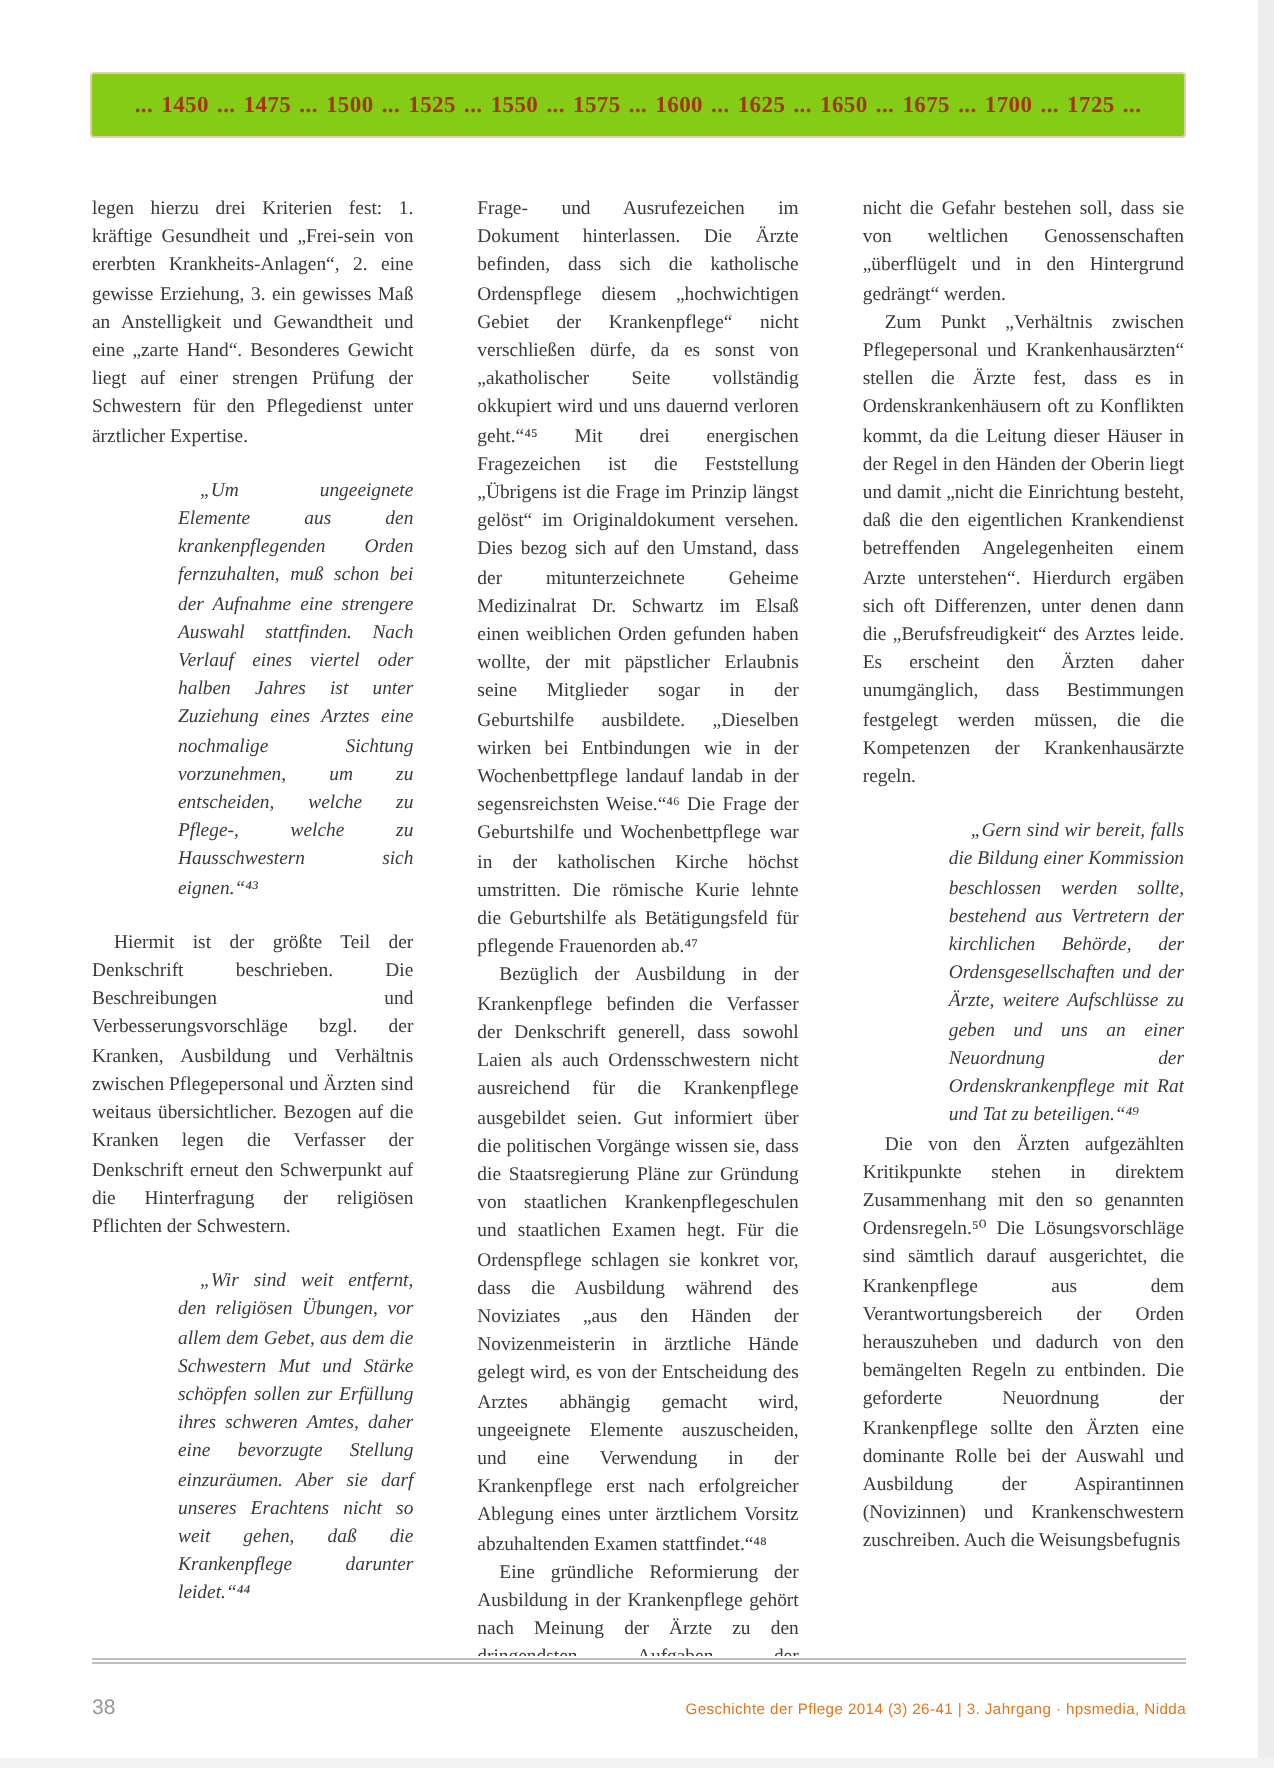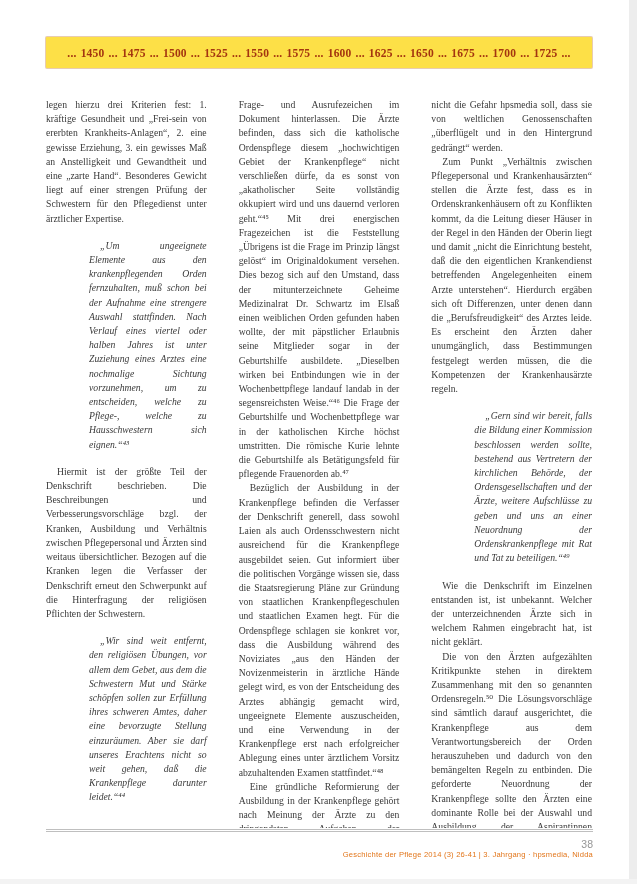--- a/index.html
+++ b/index.html
@@ -27,64 +27,63 @@
     flex:1 1 0;min-width:0;text-align:justify;
     font-size:9.7px;line-height:14.2px;color:#3a3a3a;
     hyphens:auto;-webkit-hyphens:auto;
   }
   .column p{margin:0;text-indent:11px;}
   .column p.flush{text-indent:0;}
   .column p.gap{margin-top:13px;}
   .column p.quote{font-style:italic;margin-left:43px;}
   .footer{
     position:absolute;left:46px;top:829px;width:547px;
-    border-top:3px double #bfbfbf;padding-top:6px;
-    display:flex;justify-content:space-between;align-items:flex-end;flex-direction:column;
+    border-top:3px double #bfbfbf;padding-top:16px;
+    display:flex;justify-content:space-between;align-items:center;
   }
   .page-number{
     font-family:"Liberation Sans","DejaVu Sans",sans-serif;
     font-size:10.5px;color:#969696;
   }
   .footer-citation{
     font-family:"Liberation Sans","DejaVu Sans",sans-serif;
     font-size:7.6px;letter-spacing:.2px;
   }
 </style>
 </head>
 <body>
 
 <div class="page">
 
   <div class="scan-edge"></div>
   <div class="scan-edge-bottom"></div>
 
-  <div class="timeline-bar" style="background: #fde047;">
+  <div class="timeline-bar" style="background: #84cc16;">
     <span class="timeline-text" style="color: rgb(164, 53, 16);">... 1450 ... 1475 ... 1500 ... 1525 ... 1550 ... 1575 ... 1600 ... 1625 ... 1650 ... 1675 ... 1700 ... 1725 ...</span>
   </div>
 
   <div class="content" style="color: rgb(58, 58, 58);">
 
     <div class="column">
       <p class="flush">legen hierzu drei Kriterien fest: 1. kräftige Gesundheit und „Frei-sein von ererbten Krankheits-Anlagen“, 2. eine gewisse Erziehung, 3. ein gewisses Maß an Anstelligkeit und Gewandtheit und eine „zarte Hand“. Besonderes Gewicht liegt auf einer strengen Prüfung der Schwestern für den Pflegedienst unter ärztlicher Expertise.</p>
       <p class="quote gap">„Um ungeeignete Elemente aus den krankenpflegenden Orden fernzuhalten, muß schon bei der Aufnahme eine strengere Auswahl stattfinden. Nach Verlauf eines viertel oder halben Jahres ist unter Zuziehung eines Arztes eine nochmalige Sichtung vorzunehmen, um zu entscheiden, welche zu Pflege-, welche zu Hausschwestern sich eignen.“⁴³</p>
       <p class="gap">Hiermit ist der größte Teil der Denkschrift beschrieben. Die Beschreibungen und Verbesserungsvorschläge bzgl. der Kranken, Ausbildung und Verhältnis zwischen Pflegepersonal und Ärzten sind weitaus übersichtlicher. Bezogen auf die Kranken legen die Verfasser der Denkschrift erneut den Schwerpunkt auf die Hinterfragung der religiösen Pflichten der Schwestern.</p>
       <p class="quote gap">„Wir sind weit entfernt, den religiösen Übungen, vor allem dem Gebet, aus dem die Schwestern Mut und Stärke schöpfen sollen zur Erfüllung ihres schweren Amtes, daher eine bevorzugte Stellung einzuräumen. Aber sie darf unseres Erachtens nicht so weit gehen, daß die Krankenpflege darunter leidet.“⁴⁴</p>
     </div>
 
     <div class="column">
       <p class="flush">Frage- und Ausrufezeichen im Dokument hinterlassen. Die Ärzte befinden, dass sich die katholische Ordenspflege diesem „hochwichtigen Gebiet der Krankenpflege“ nicht verschließen dürfe, da es sonst von „akatholischer Seite vollständig okkupiert wird und uns dauernd verloren geht.“⁴⁵ Mit drei energischen Fragezeichen ist die Feststellung „Übrigens ist die Frage im Prinzip längst gelöst“ im Originaldokument versehen. Dies bezog sich auf den Umstand, dass der mitunterzeichnete Geheime Medizinalrat Dr. Schwartz im Elsaß einen weiblichen Orden gefunden haben wollte, der mit päpstlicher Erlaubnis seine Mitglieder sogar in der Geburtshilfe ausbildete. „Dieselben wirken bei Entbindungen wie in der Wochenbettpflege landauf landab in der segensreichsten Weise.“⁴⁶ Die Frage der Geburtshilfe und Wochenbettpflege war in der katholischen Kirche höchst umstritten. Die römische Kurie lehnte die Geburtshilfe als Betätigungsfeld für pflegende Frauenorden ab.⁴⁷</p>
       <p>Bezüglich der Ausbildung in der Krankenpflege befinden die Verfasser der Denkschrift generell, dass sowohl Laien als auch Ordensschwestern nicht ausreichend für die Krankenpflege ausgebildet seien. Gut informiert über die politischen Vorgänge wissen sie, dass die Staatsregierung Pläne zur Gründung von staatlichen Krankenpflegeschulen und staatlichen Examen hegt. Für die Ordenspflege schlagen sie konkret vor, dass die Ausbildung während des Noviziates „aus den Händen der Novizenmeisterin in ärztliche Hände gelegt wird, es von der Entscheidung des Arztes abhängig gemacht wird, ungeeignete Elemente auszuscheiden, und eine Verwendung in der Krankenpflege erst nach erfolgreicher Ablegung eines unter ärztlichem Vorsitz abzuhaltenden Examen stattfindet.“⁴⁸</p>
       <p>Eine gründliche Reformierung der Ausbildung in der Krankenpflege gehört nach Meinung der Ärzte zu den dringendsten Aufgaben der krankenpflegenden Orden, wenn</p>
     </div>
 
     <div class="column">
-      <p class="flush">nicht die Gefahr hpsmedia soll, dass sie von weltlichen Genossenschaften „überflügelt und in den Hintergrund gedrängt“ werden.</p>
+      <p class="flush">nicht die Gefahr bestehen soll, dass sie von weltlichen Genossenschaften „überflügelt und in den Hintergrund gedrängt“ werden.</p>
       <p>Zum Punkt „Verhältnis zwischen Pflegepersonal und Krankenhausärzten“ stellen die Ärzte fest, dass es in Ordenskrankenhäusern oft zu Konflikten kommt, da die Leitung dieser Häuser in der Regel in den Händen der Oberin liegt und damit „nicht die Einrichtung besteht, daß die den eigentlichen Krankendienst betreffenden Angelegenheiten einem Arzte unterstehen“. Hierdurch ergäben sich oft Differenzen, unter denen dann die „Berufsfreudigkeit“ des Arztes leide. Es erscheint den Ärzten daher unumgänglich, dass Bestimmungen festgelegt werden müssen, die die Kompetenzen der Krankenhausärzte regeln.</p>
       <p class="quote gap">„Gern sind wir bereit, falls die Bildung einer Kommission beschlossen werden sollte, bestehend aus Vertretern der kirchlichen Behörde, der Ordensgesellschaften und der Ärzte, weitere Aufschlüsse zu geben und uns an einer Neuordnung der Ordenskrankenpflege mit Rat und Tat zu beteiligen.“⁴⁹</p>
-      <p class="gap">Wie die Denkschrift im Einzelnen entstanden ist, ist unbekannt. Welcher der unterzeichnenden Ärzte sich in welchem Rahmen eingebracht hat, ist nicht geklärt.</p>
       <p>Die von den Ärzten aufgezählten Kritikpunkte stehen in direktem Zusammenhang mit den so genannten Ordensregeln.⁵⁰ Die Lösungsvorschläge sind sämtlich darauf ausgerichtet, die Krankenpflege aus dem Verantwortungsbereich der Orden herauszuheben und dadurch von den bemängelten Regeln zu entbinden. Die geforderte Neuordnung der Krankenpflege sollte den Ärzten eine dominante Rolle bei der Auswahl und Ausbildung der Aspirantinnen (Novizinnen) und Krankenschwestern zuschreiben. Auch die Weisungsbefugnis</p>
     </div>
 
   </div>
 
   <div class="footer">
     <span class="page-number" style="color: rgb(150, 150, 150);">38</span>
     <span class="footer-citation" style="color: rgb(226, 118, 27);">Geschichte der Pflege 2014 (3) 26-41 | 3. Jahrgang · hpsmedia, Nidda</span>
   </div>
 

